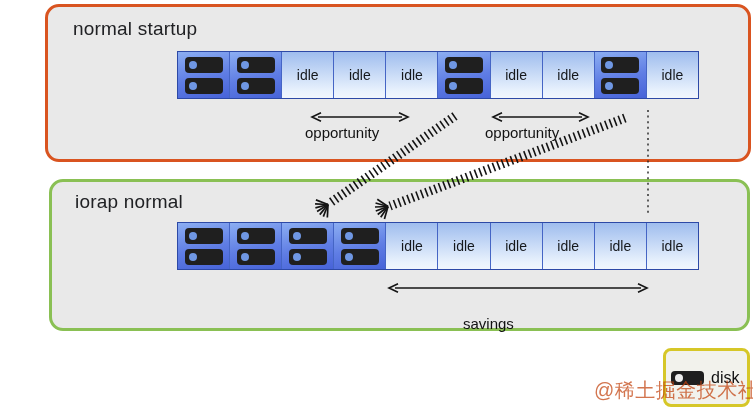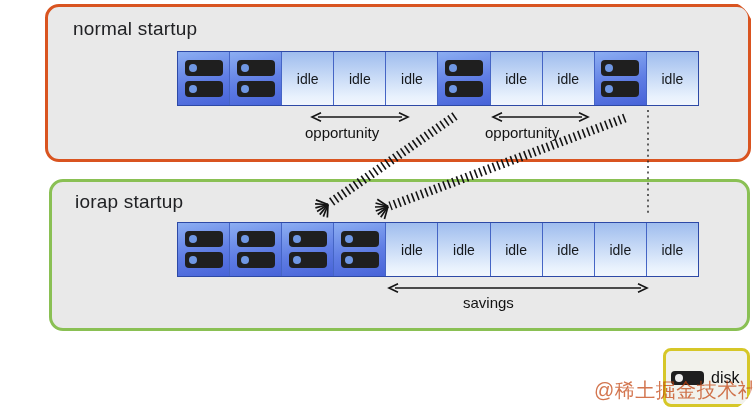--- a/index.html
+++ b/index.html
@@ -1,48 +1,48 @@
 <!DOCTYPE html>
 <html><head>
 <meta charset="utf-8">
 <style>
   html,body{margin:0;padding:0;background:#ffffff;}
   .canvas{position:relative;width:753px;height:411px;background:#ffffff;overflow:hidden;
-          font-family:"Liberation Sans",sans-serif;border-radius:30px;}
+          font-family:"Liberation Sans",sans-serif;}
 
   
   .panel{position:absolute;background:#e9e9e9;border-radius:14px;box-sizing:border-box;}
   .panel-normal{left:45px;top:4px;width:706px;height:158px;border:3px solid #d95420;}
   .panel-iorap{left:49px;top:179px;width:701px;height:152px;border:3px solid #8ac054;}
   .panel-title{position:absolute;font-size:19px;color:#202124;letter-spacing:.2px;}
   .panel-normal .panel-title{left:25px;top:11px;}
   .panel-iorap .panel-title{left:23px;top:9px;}
 
   
-  .row{position:absolute;left:177px;width:522px;height:55px;display:flex;
+  .row{position:absolute;left:177px;width:522px;height:48px;display:flex;
        border:1px solid #2d49a6;box-sizing:border-box;z-index:2;background:#fff;}
   .row-normal{top:51px;}
   .row-iorap{top:222px;}
   .cell{flex:1;display:flex;flex-direction:column;align-items:center;justify-content:center;
         gap:5px;border-left:1.5px solid #4565c5;box-sizing:border-box;}
   .cell:first-child{border-left:none;}
   .cell[data-type="idle"]{background:linear-gradient(180deg,#9fbdee 0%,#e9f2fd 85%,#f1f6fd 100%);}
   .cell[data-type="disk"]{background:linear-gradient(168deg,#8caef2 0%,#5f7de4 55%,#4763d8 100%);}
   .cell-label{font-size:14px;color:#15181c;}
 
   
   .disk-unit{width:38px;height:16px;background:#1f1f1f;border-radius:4px;position:relative;flex:0 0 auto;}
   .disk-unit::after{content:"";position:absolute;left:4px;top:50%;width:8px;height:8px;
         margin-top:-4px;border-radius:50%;background:#6f97e3;}
 
   
   .anno{position:absolute;font-size:15px;color:#121212;width:110px;z-index:3;}
   .anno-opp-left{left:305px;top:124px;}
   .anno-opp-right{left:485px;top:124px;}
-  .anno-savings{left:463px;top:294px;}
+  .anno-savings{left:463px;top:315px;}
 
   
   .overlay{position:absolute;left:0;top:0;width:753px;height:411px;z-index:4;pointer-events:none;}
   .thin-arrow{stroke:#141414;stroke-width:1.6;fill:none;}
   .ribbon{stroke:#141414;stroke-width:9;stroke-dasharray:1.6 3.2;fill:none;}
   .fan line{stroke:#141414;stroke-width:1.7;}
   .dotted{stroke:#222222;stroke-width:1.4;stroke-dasharray:2 3.6;fill:none;}
 
   
   .legend{position:absolute;left:663px;top:348px;width:87px;height:59px;box-sizing:border-box;
@@ -60,21 +60,21 @@
 </head>
 <body>
 
 <div class="canvas">
 
   <div class="panel panel-normal">
     <div class="panel-title">normal startup</div>
   </div>
 
   <div class="panel panel-iorap">
-    <div class="panel-title">iorap startup</div>
+    <div class="panel-title">iorap normal</div>
   </div>
 
   <div class="row row-normal">
     <div class="cell" data-type="disk">
       <span class="disk-unit"></span>
       <span class="disk-unit"></span>
     </div>
     <div class="cell" data-type="disk">
       <span class="disk-unit"></span>
       <span class="disk-unit"></span>

